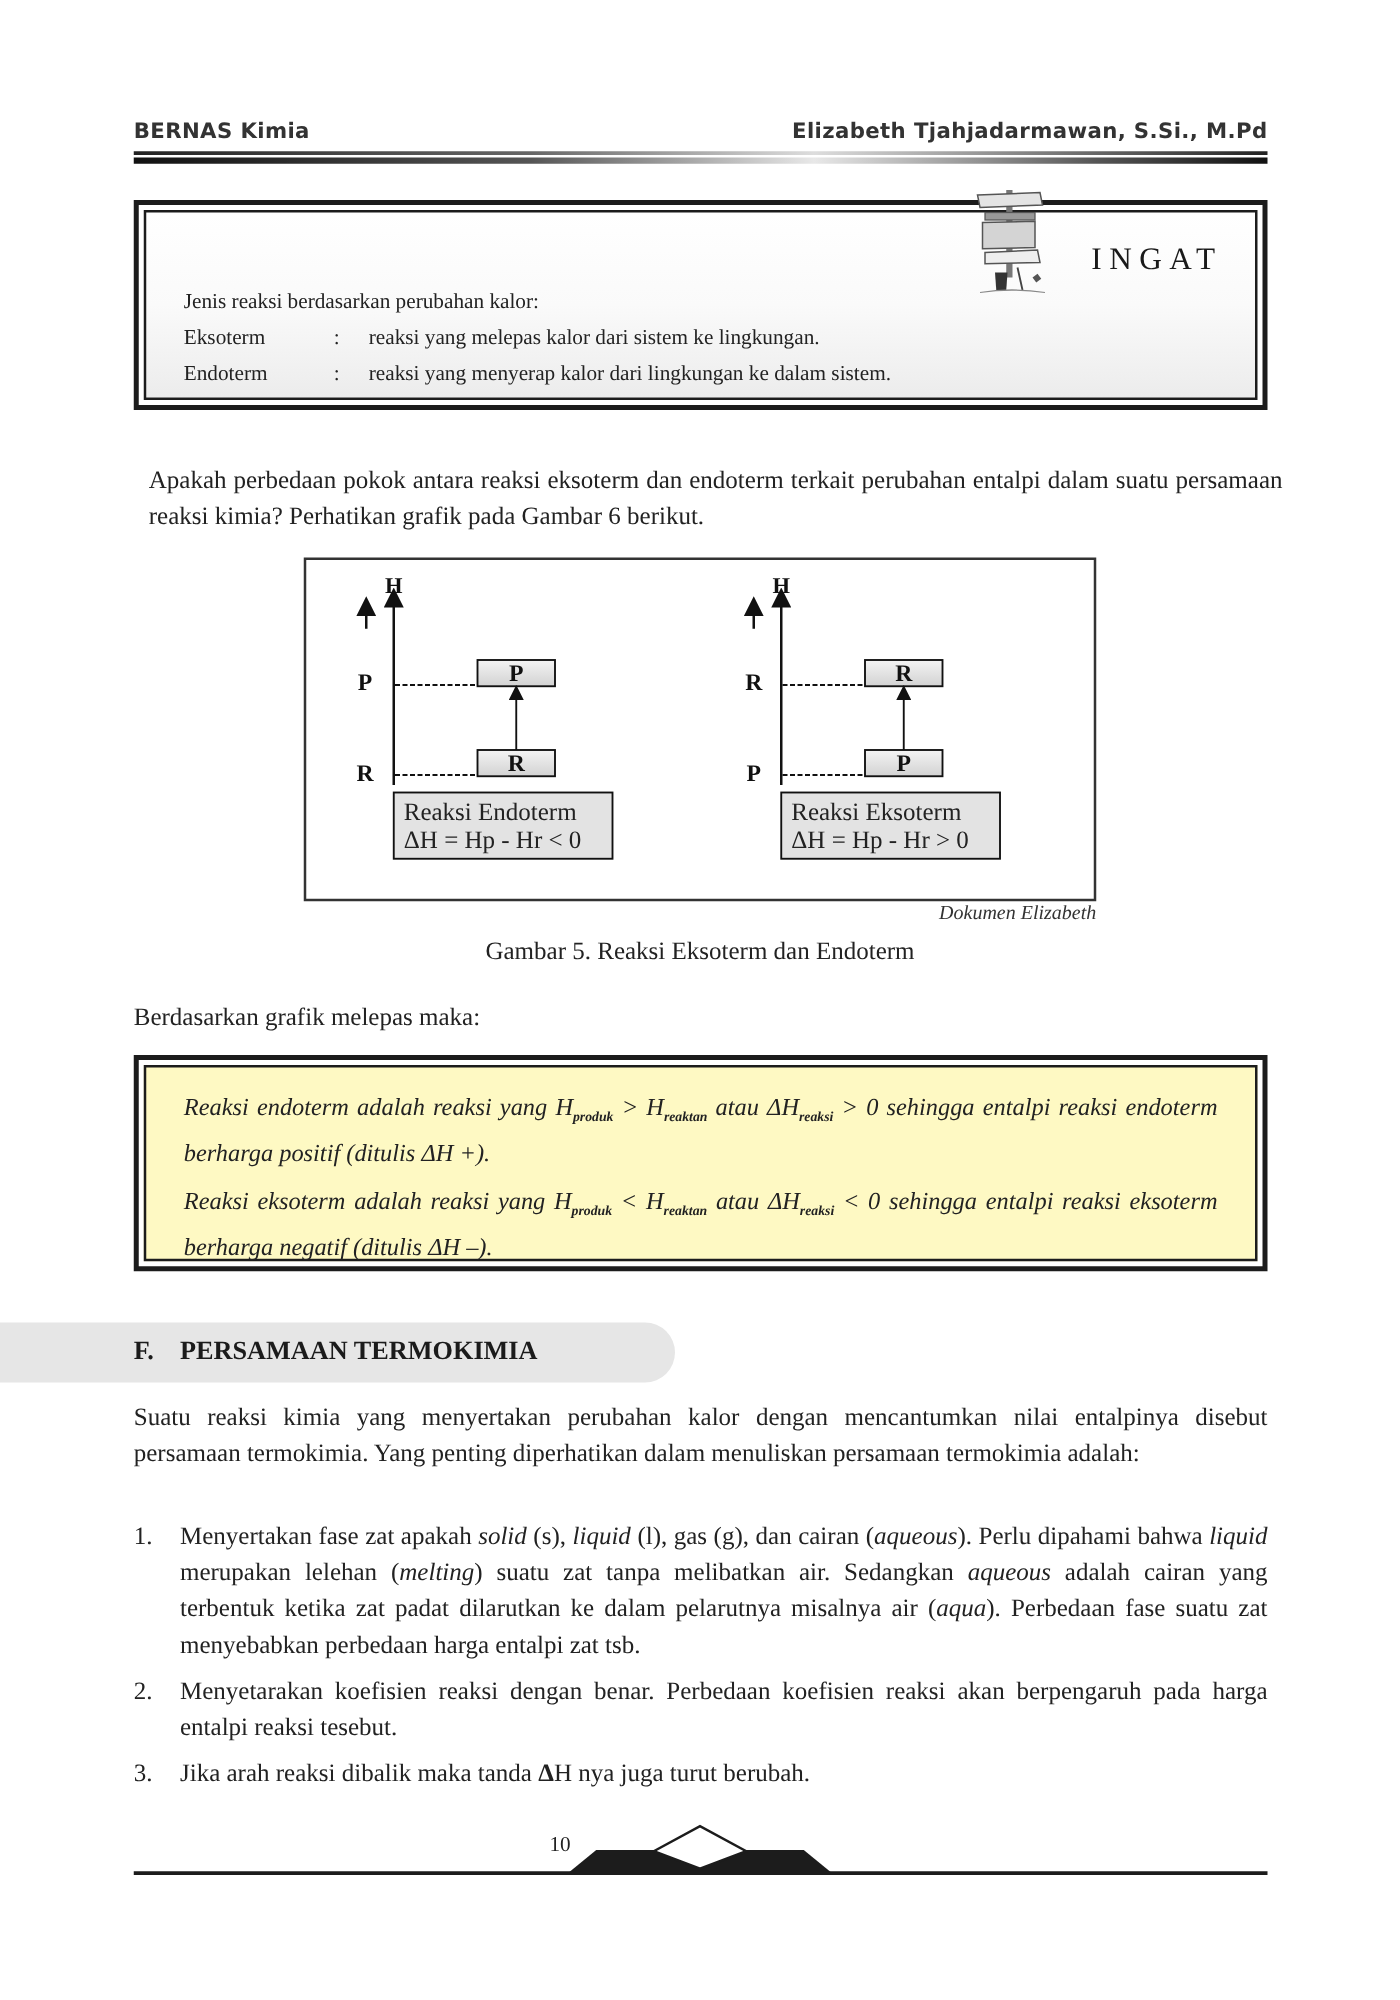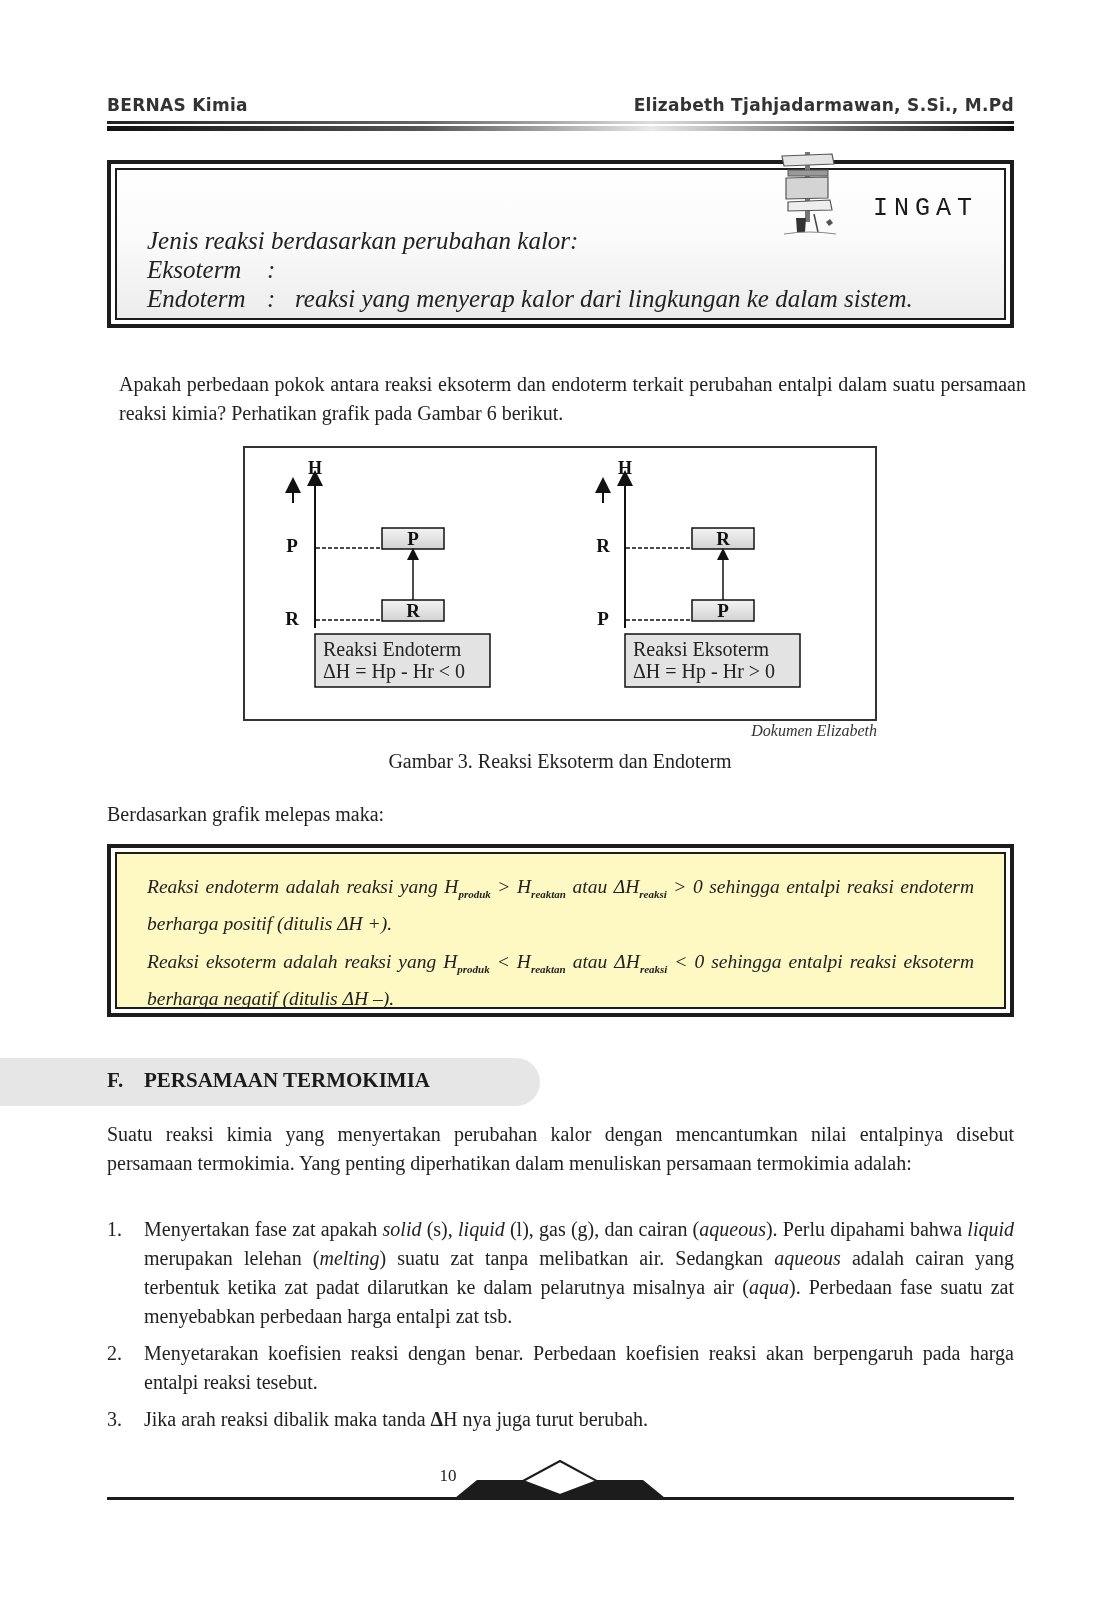--- a/index.html
+++ b/index.html
@@ -9,23 +9,23 @@
   
   .hdr-left { left:107px; top:95px; font-family:"DejaVu Sans", sans-serif; font-weight:bold; font-size:17px; letter-spacing:0.3px; color:#333; }
   .hdr-right { right:106px; top:95px; font-family:"DejaVu Sans", sans-serif; font-weight:bold; font-size:17px; color:#333; letter-spacing:0.3px; }
   .hdr-rule1 { left:107px; top:121px; width:907px; height:3px; background:linear-gradient(90deg,#222 0%,#666 35%,#ddd 60%,#666 85%,#222 100%); }
   .hdr-rule2 { left:107px; top:126px; width:907px; height:5px; background:linear-gradient(90deg,#111 0%,#555 35%,#e8e8e8 60%,#555 85%,#111 100%); }
 
   
   .ingat { left:107px; top:160px; width:907px; height:168px; box-sizing:border-box; border:4px solid #1c1c1c; }
   .ingat-inner { position:absolute; left:4px; top:4px; right:4px; bottom:4px; border:2px solid #1c1c1c;
                  background:linear-gradient(180deg,#ffffff 0%,#fafafa 50%,#ececec 100%); }
-  .ingat-title { position:absolute; right:26px; top:24px; font-family:Liberation Mono, monospace; font-size:25px; letter-spacing:6px; color:#1a1a1a; }
+  .ingat-title { position:absolute; right:26px; top:24px; font-family:Liberation Serif, serif; font-size:25px; letter-spacing:6px; color:#1a1a1a; }
   .signpost { position:absolute; right:160px; top:-22px; width:70px; height:90px; }
-  .ingat-text { position:absolute; left:30px; top:56px; font-style:italic; font-size:25px; line-height:29px; color:#222; }
+  .ingat-text { position:absolute; left:30px; top:56px; font-size:17px; line-height:29px; color:#222; }
   .ingat-row { display:flex; }
   .ingat-term { width:120px; }
   .ingat-colon { width:28px; }
 
   p.body, .body { font-size:20px; line-height:29px; color:#222; }
   .para1 { left:107px; top:358px; width:907px; text-align:justify; }
 
   
   .figure { left:243px; top:446px; width:634px; height:275px; border:2px solid #333; box-sizing:border-box; background:#fff; }
   .fig-caption-src { right:243px; top:722px; font-style:italic; font-size:16px; color:#333; }
@@ -75,20 +75,21 @@
       <line x1="40" y1="66" x2="44" y2="84" stroke="#444" stroke-width="1.5"></line>
       <path d="M52 74 l4 -3 l3 4 l-4 3 z" fill="#555"></path>
       <path d="M10 86 Q35 82 62 86" stroke="#888" stroke-width="1" fill="none"></path>
     </svg>
     <div class="ingat-title">INGAT</div>
     <div class="ingat-text">
       <div>Jenis reaksi berdasarkan perubahan kalor:</div>
       <div class="ingat-row">
         <span class="ingat-term">Eksoterm</span>
         <span class="ingat-colon">:</span>
+        <span>reaksi yang melepas kalor dari sistem ke lingkungan.</span>
       </div>
       <div class="ingat-row">
         <span class="ingat-term">Endoterm</span>
         <span class="ingat-colon">:</span>
         <span>reaksi yang menyerap kalor dari lingkungan ke dalam sistem.</span>
       </div>
     </div>
   </div>
 </div>
 
@@ -137,21 +138,21 @@
       <rect x="447" y="152" width="62" height="21" fill="url(#boxg)" stroke="#111" stroke-width="1.5"></rect>
       <text x="478" y="169" font-size="19" font-weight="bold" text-anchor="middle" fill="#111">P</text>
       <line x1="478" y1="152" x2="478" y2="106" stroke="#111" stroke-width="1.5" marker-end="url(#ah)"></line>
       <rect x="380" y="186" width="175" height="53" fill="#e3e3e3" stroke="#111" stroke-width="1.5"></rect>
       <text x="388" y="208" font-size="20" fill="#222">Reaksi Eksoterm</text>
       <text x="388" y="230" font-size="20" fill="#222">ΔH = Hp - Hr &gt; 0</text>
     </g>
   </svg>
 </div>
 <div class="abs fig-caption-src">Dokumen Elizabeth</div>
-<div class="abs fig-caption">Gambar 3. Reaksi Eksoterm dan Endoterm</div>
+<div class="abs fig-caption">Gambar 5. Reaksi Eksoterm dan Endoterm</div>
 
 <div class="abs body para2">Berdasarkan grafik melepas maka:</div>
 
 <div class="abs concl">
   <div class="concl-inner">
     <div class="concl-text">
       <p><span>Reaksi endoterm adalah reaksi yang H</span><sub>produk</sub><span> &gt; H</span><sub>reaktan</sub><span> atau ΔH</span><sub>reaksi</sub><span> &gt; 0 sehingga entalpi reaksi endoterm berharga positif (ditulis ΔH +).</span></p>
       <p><span>Reaksi eksoterm adalah reaksi yang H</span><sub>produk</sub><span> &lt; H</span><sub>reaktan</sub><span> atau ΔH</span><sub>reaksi</sub><span> &lt; 0 sehingga entalpi reaksi eksoterm berharga negatif (ditulis ΔH –).</span></p>
     </div>
   </div>

